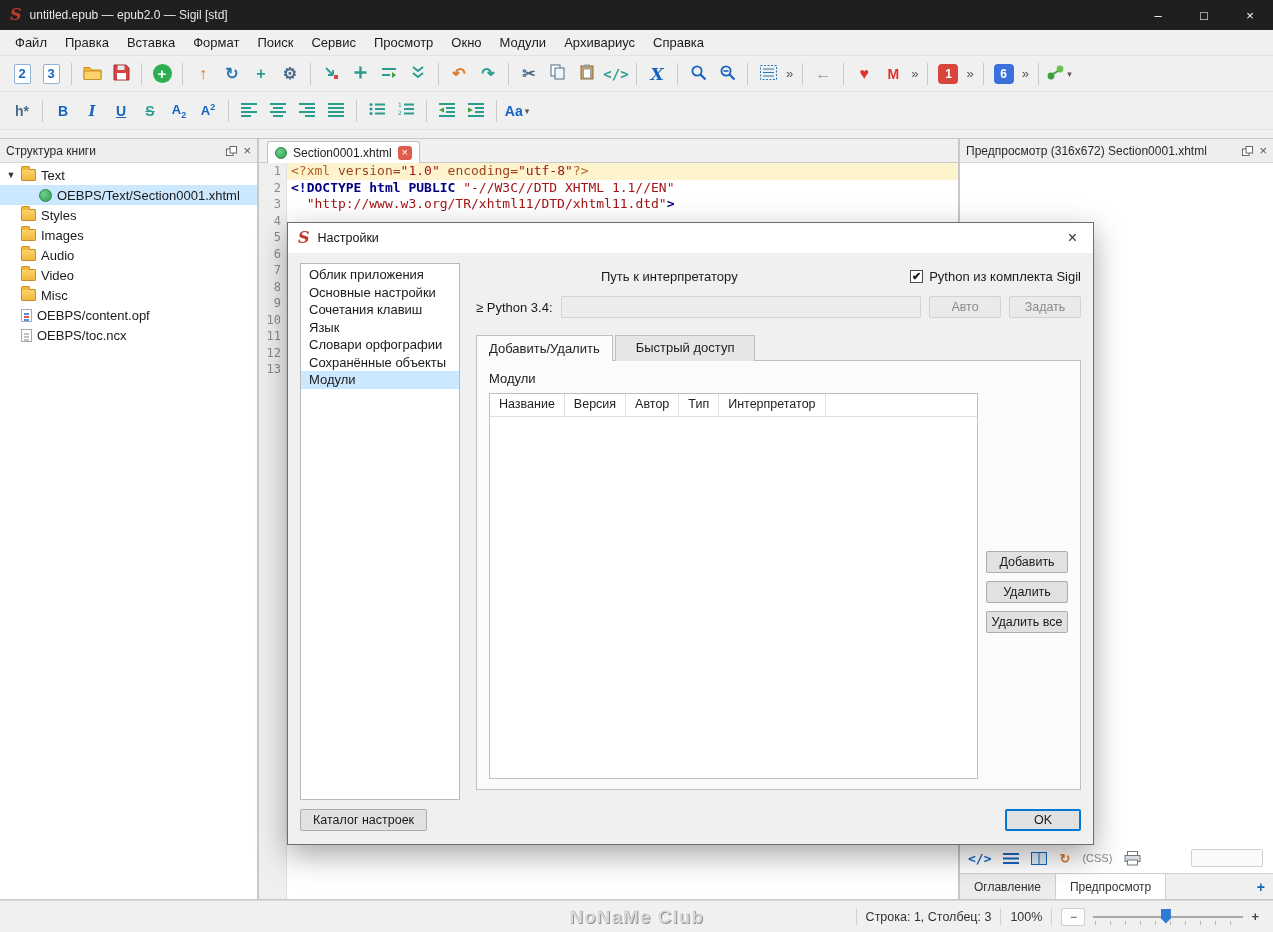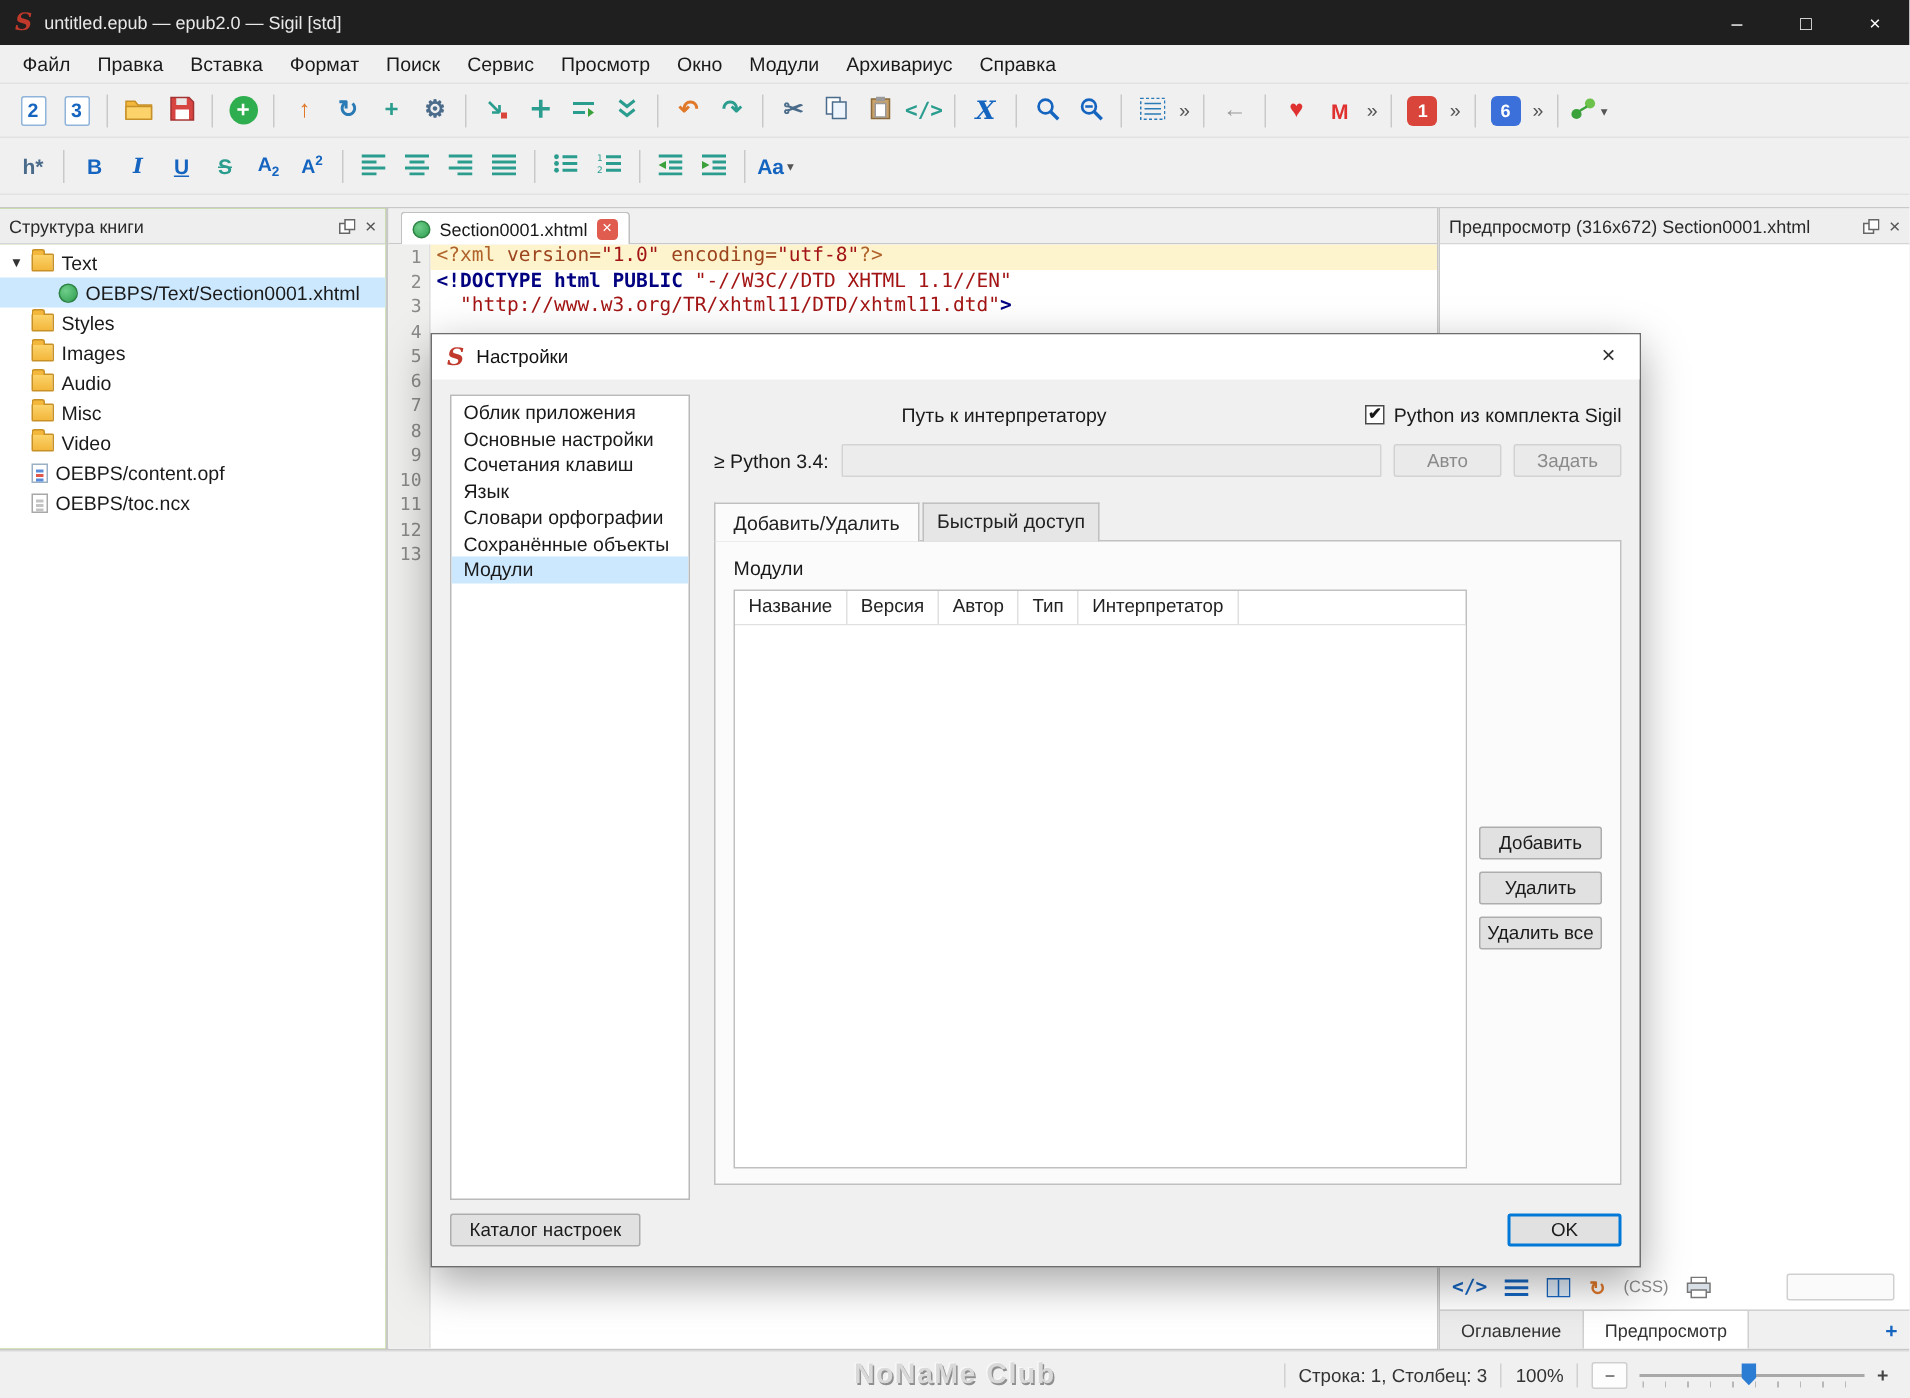--- a/index.html
+++ b/index.html
@@ -117,21 +117,21 @@
   .interp-row { display:flex; align-items:center; margin-top:6px; }
   .interp-heading { margin-left:125px; font-size:13px; }
   .chk-wrap { margin-left:auto; display:flex; align-items:center; gap:6px; font-size:13px; }
   .chk { width:13px; height:13px; background:#fff; border:1px solid #4a4a4a; font-size:11px; line-height:11px; font-weight:bold; color:#1a1a1a; display:flex; align-items:center; justify-content:center; }
   .python-row { display:flex; align-items:center; gap:8px; margin-top:12px; font-size:13px; }
   .path-input { flex:1; height:22px; background:#ececec; border:1px solid #d4d4d4; border-radius:1px; }
   .btn { height:22px; padding:0 12px; background:#e1e1e1; border:1px solid #adadad; font-family:"Liberation Sans", sans-serif; font-size:12.5px; color:#1a1a1a; border-radius:2px; }
   .btn.disabled { background:#eaeaea; border-color:#d2d2d2; color:#8a8a8a; min-width:72px; }
   .btn.ok { min-width:76px; border:2px solid #0078d7; }
   .dlg-tabs { display:flex; margin-top:16px; padding-left:0; }
-  .dlg-tab { padding:4px 9px; font-size:13px; background:#e6e6e6; border:1px solid #c0c0c0; border-bottom:none; margin-right:2px; position:relative; top:1px; color:#222; }
+  .dlg-tab { padding:4px 20px; font-size:13px; background:#e6e6e6; border:1px solid #c0c0c0; border-bottom:none; margin-right:2px; position:relative; top:1px; color:#222; }
   .dlg-tab.active { background:#fbfbfb; padding:5px 12px; top:1px; z-index:2; }
   .tab-pane { flex:1; background:#fbfbfb; border:1px solid #c0c0c0; padding:10px 12px; display:flex; flex-direction:column; min-height:0; margin-bottom:10px; }
   .pane-label { font-size:13px; margin-bottom:7px; }
   .pane-row { flex:1; display:flex; gap:8px; min-height:0; }
   .mod-table { flex:1; background:#fff; border:1px solid #c0c0c0; display:flex; flex-direction:column; min-width:0; }
   .mod-thead { display:flex; height:23px; border-bottom:1px solid #e0e0e0; flex:0 0 auto; }
   .mod-th { padding:3px 9px; font-size:12.5px; color:#222; border-right:1px solid #e0e0e0; white-space:nowrap; }
   .mod-thead::after { content:""; flex:1; }
   .mod-tbody { flex:1; background:#fff; }
   .side-btns { width:82px; display:flex; flex-direction:column; gap:8px; padding-top:158px; flex:0 0 auto; }
@@ -480,27 +480,27 @@
 
         <div class="tree-row">
           <span class="caret"></span>
           <span class="tree-icon folder"></span>
           <span class="tree-label">Audio</span>
         </div>
 
         <div class="tree-row">
           <span class="caret"></span>
           <span class="tree-icon folder"></span>
-          <span class="tree-label">Misc</span>
+          <span class="tree-label">Video</span>
         </div>
 
         <div class="tree-row">
           <span class="caret"></span>
           <span class="tree-icon folder"></span>
-          <span class="tree-label">Video</span>
+          <span class="tree-label">Misc</span>
         </div>
 
         <div class="tree-row">
           <span class="caret"></span>
           <span class="tree-icon opf"></span>
           <span class="tree-label">OEBPS/content.opf</span>
         </div>
 
         <div class="tree-row">
           <span class="caret"></span>

